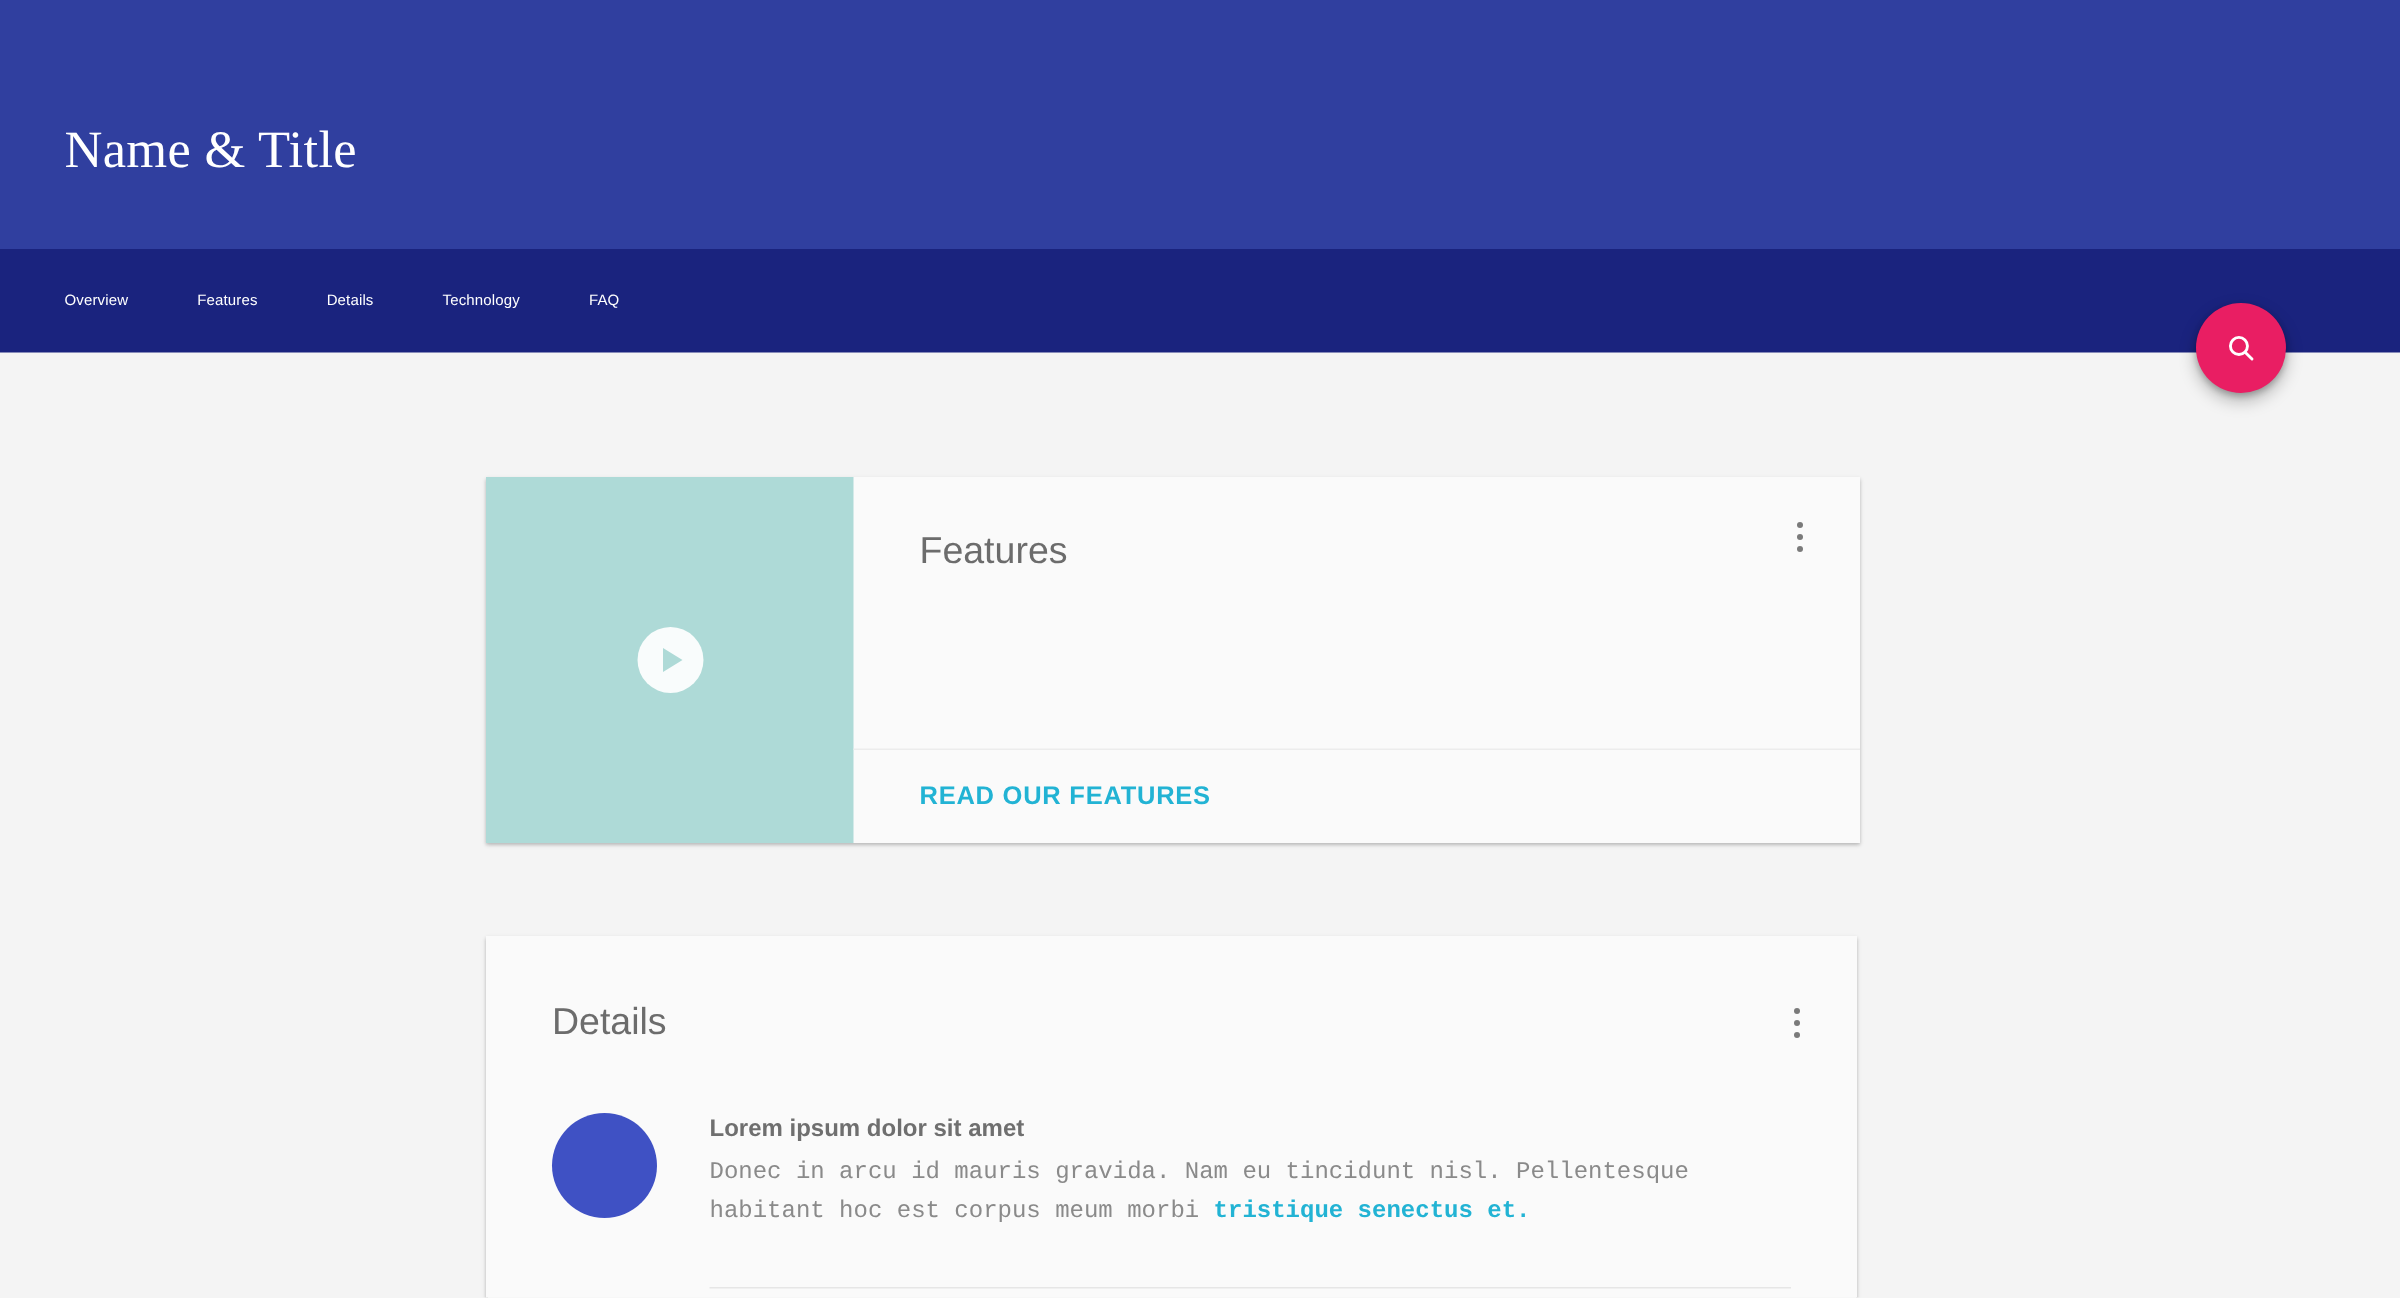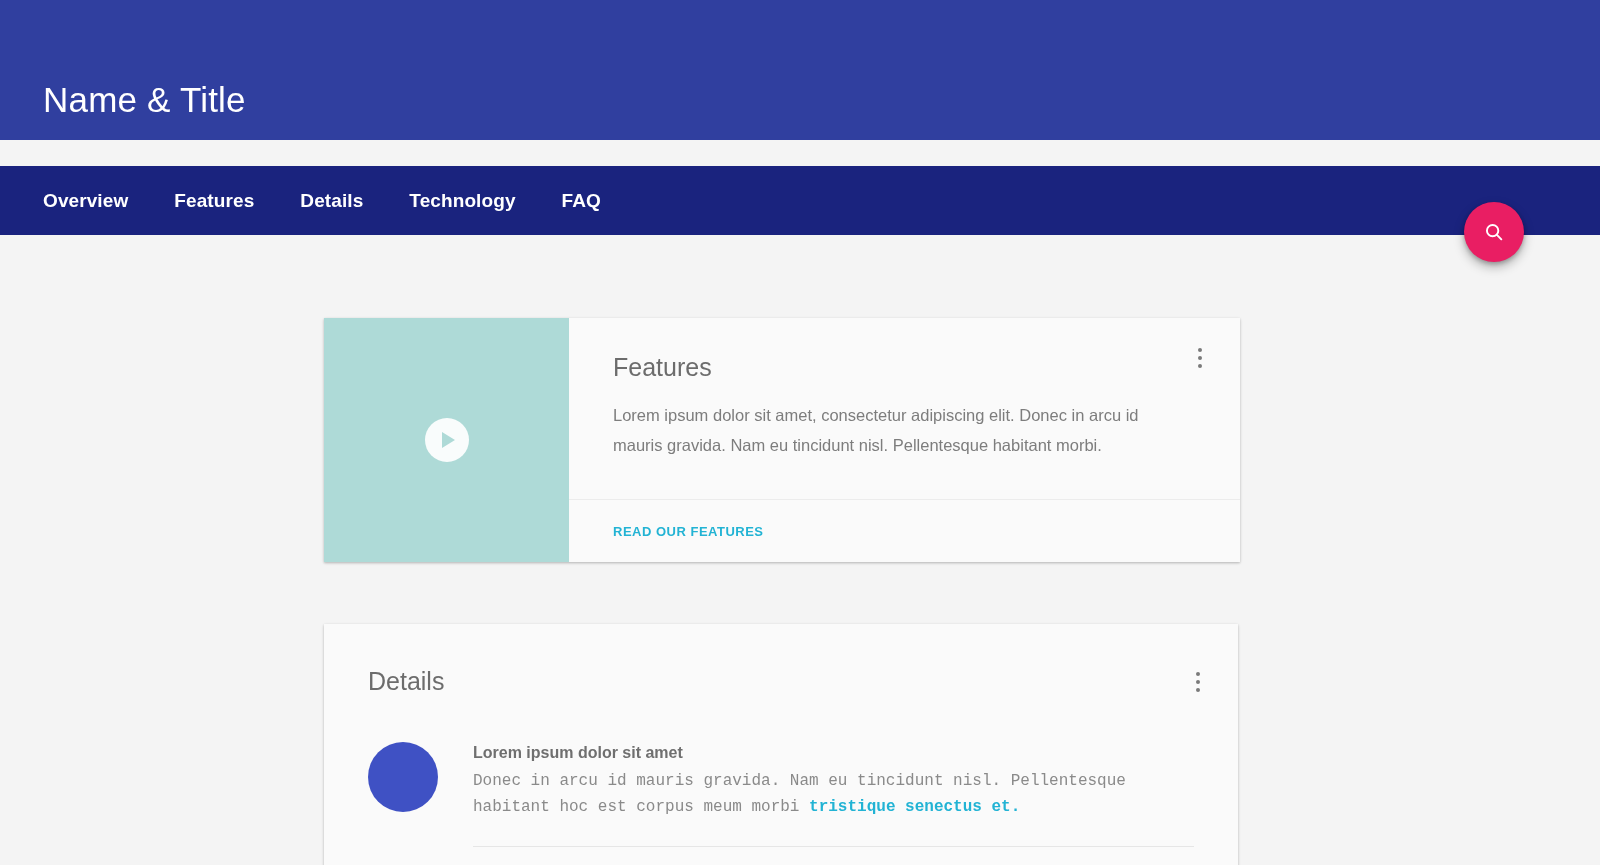--- a/index.html
+++ b/index.html
@@ -23,22 +23,23 @@
     width: 1600px;
     height: 865px;
     overflow: hidden;
   }
 
   
   .header-band {
     position: absolute;
     top: 0; left: 0;
     width: 1600px;
-    height: 140px;
+    height: 166px;
     background: #303f9f;
+    font-family: Liberation Serif, serif;
   }
 
   .header-title {
     position: absolute;
     left: 43px;
     top: 82px;
     font-size: 35px;
     font-weight: 300;
     letter-spacing: 0.2px;
     color: #ffffff;
@@ -58,22 +59,22 @@
     position: absolute;
     left: 43px;
     top: 0;
     height: 69px;
     display: flex;
     align-items: center;
     gap: 0;
   }
 
   .nav-item {
-    font-size: 19px;
-    font-weight: bold;
+    font-size: 10px;
+    font-weight: normal;
     color: #ffffff;
     letter-spacing: 0.1px;
     margin-right: 46px;
     cursor: pointer;
     white-space: nowrap;
   }
   .nav-item:last-child { margin-right: 12px; }
 
   
   .fab {
@@ -197,21 +198,21 @@
 
   .features-footer {
     height: 62px;
     flex: 0 0 62px;
     display: flex;
     align-items: center;
     padding-left: 44px;
   }
 
   .link-action {
-    font-size: 13px;
+    font-size: 17px;
     font-weight: bold;
     letter-spacing: 0.5px;
     color: #22b3d4;
     text-transform: uppercase;
     cursor: pointer;
     text-decoration: none;
   }
 
   
   .details-card {
@@ -242,21 +243,21 @@
     width: 70px;
     height: 70px;
     border-radius: 50%;
     background: #3f51c4;
     flex: 0 0 70px;
     margin-top: 2px;
   }
 
   .item-text {
     margin-left: 35px;
-    padding-bottom: 26px;
+    padding-bottom: 38px;
     border-bottom: 1px solid #e6e6e6;
     flex: 1 1 auto;
     min-width: 0;
   }
 
   .item-title {
     font-size: 16px;
     font-weight: bold;
     color: #6f6f6f;
     line-height: 26px;
@@ -312,21 +313,20 @@
 
       <div class="media-pane">
         <div class="play-btn">
           <span class="tri"></span>
         </div>
       </div>
 
       <div class="features-right">
         <div class="features-body">
           <div class="card-title">Features</div>
-          <div class="card-text">Lorem ipsum dolor sit amet, consectetur adipiscing elit. Donec in arcu id mauris gravida. Nam eu tincidunt nisl. Pellentesque habitant morbi.</div>
           <button class="more-btn">
             <span class="dot"></span>
             <span class="dot"></span>
             <span class="dot"></span>
           </button>
         </div>
         <div class="features-footer">
           <a class="link-action">READ OUR FEATURES</a>
         </div>
       </div>

